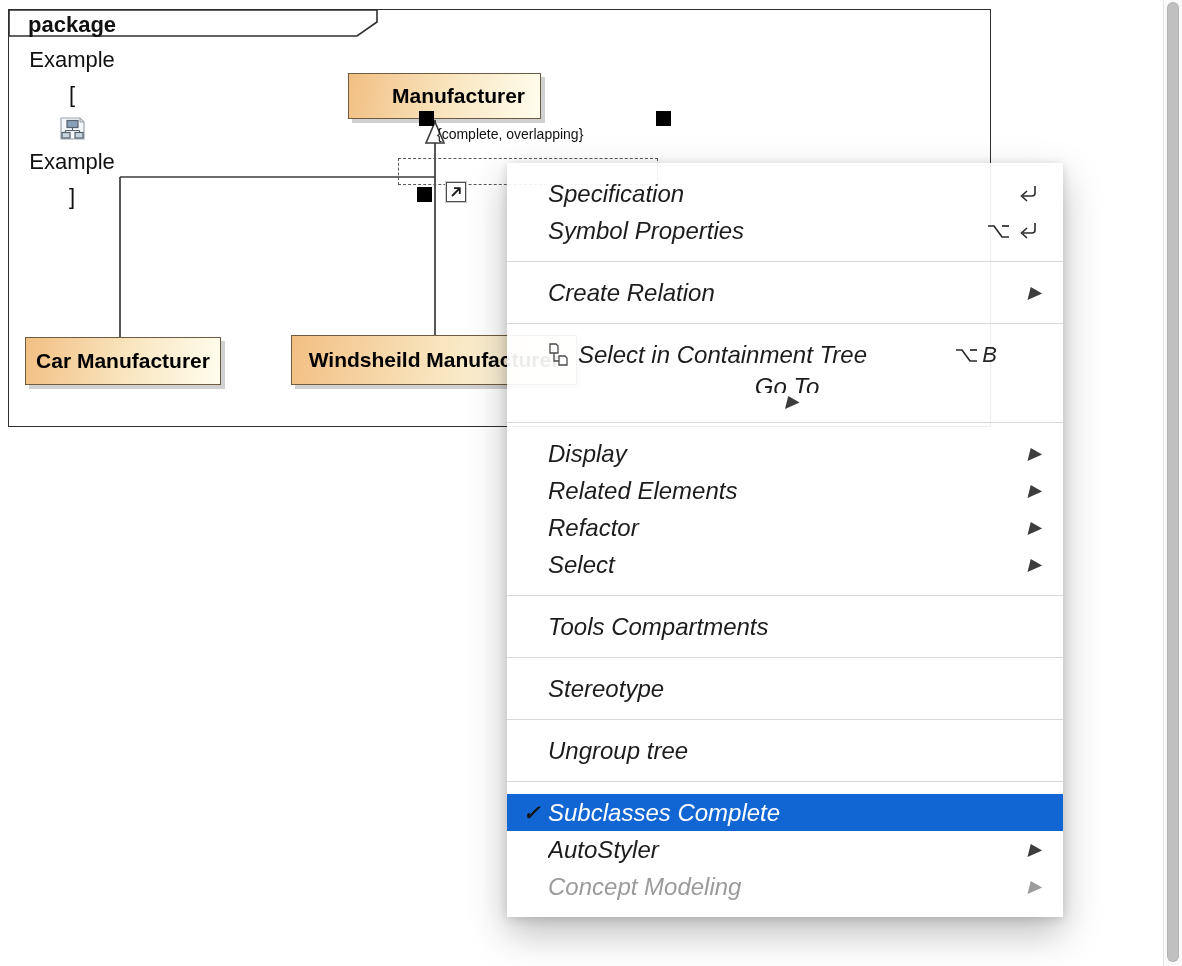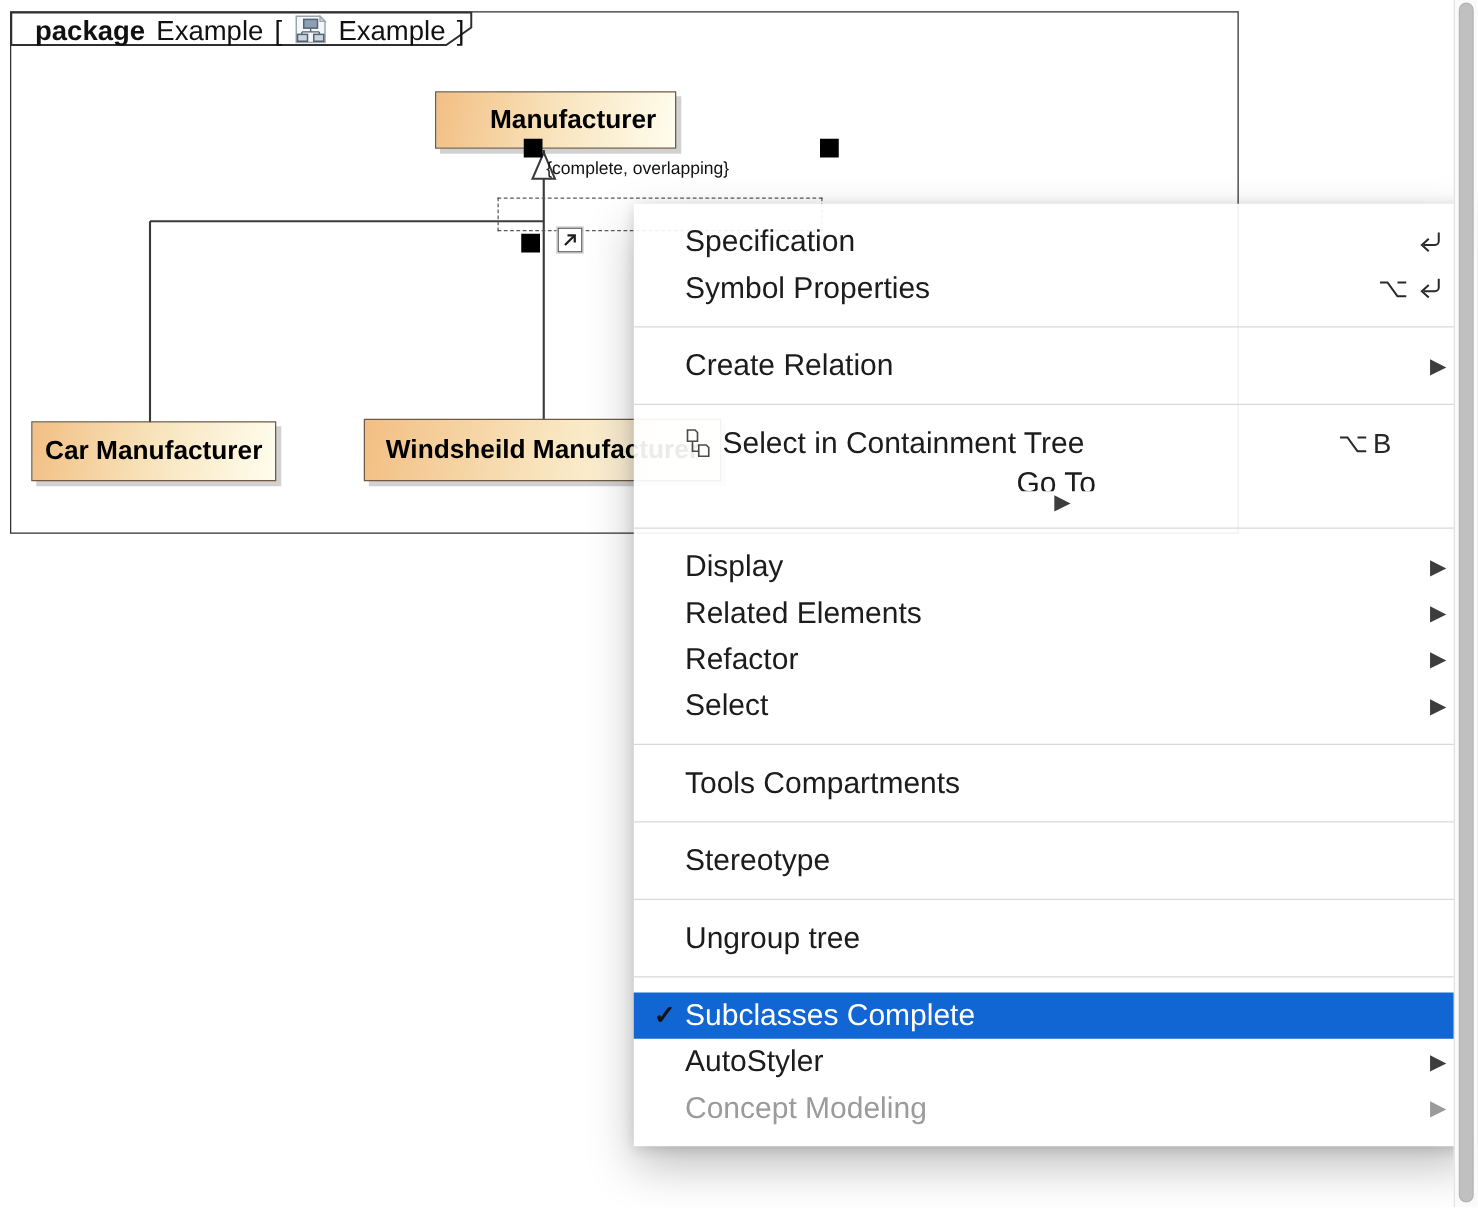--- a/index.html
+++ b/index.html
@@ -10,21 +10,21 @@
     -webkit-font-smoothing:antialiased;
   }
   
   .diagram-frame{
     position:absolute;left:8px;top:9px;width:981px;height:416px;
     border:1.6px solid #2f2f2f;background:transparent;
   }
   .frame-tab-svg{position:absolute;left:8px;top:9px;}
   .frame-tab-text{
     position:absolute;left:28px;top:12px;height:38px;
-    display:flex;align-items:flex-start;gap:9px;font-size:22px;color:#111;
+    display:flex;align-items:center;gap:9px;font-size:22px;color:#111;flex-direction:column;
   }
   .frame-tab-text .kw{font-weight:bold;}
   
   .uml-class{
     position:absolute;
     border:1.5px solid #6e5b41;
     background:linear-gradient(100deg,#f2bf83 0%,#f9e7c2 55%,#fffdee 100%);
     box-shadow:4px 4px 0 rgba(0,0,0,0.18);
     display:flex;align-items:center;justify-content:center;
     font-weight:bold;font-size:21px;color:#000;white-space:nowrap;
@@ -56,23 +56,24 @@
   .scroll-track{
     position:absolute;right:0;top:0;width:19px;height:966px;
     background:#fafafa;border-left:1px solid #e3e3e3;box-sizing:border-box;
   }
   .scroll-thumb{
     position:absolute;left:3px;top:2px;width:12px;height:960px;
     background:#c0c0c0;border:1px solid #abababa8;border-radius:7px;box-sizing:border-box;
   }
   
   .context-menu{
-    position:absolute;left:507px;top:163px;width:672px;
+    position:absolute;left:507px;top:163px;width:556px;
     background:rgba(255,255,255,0.92);
     box-shadow:0 16px 36px rgba(0,0,0,0.26),0 2px 10px rgba(0,0,0,0.14);
+    font-style:italic;
   }
   .menu-group{padding:12px 0;}
   .menu-sep{height:1px;background:#d9d9d9;}
   .menu-item{
     position:relative;height:37px;display:flex;align-items:center;
     padding:0 22px 0 41px;font-size:24px;color:#1c1c1c;box-sizing:border-box;
   }
   .menu-item .label{flex:1;white-space:nowrap;overflow:hidden;}
   .menu-item.indent-sm{padding-left:26px;flex-direction:column;}
   .menu-item.highlight{background:#1266d4;color:#ffffff;}

